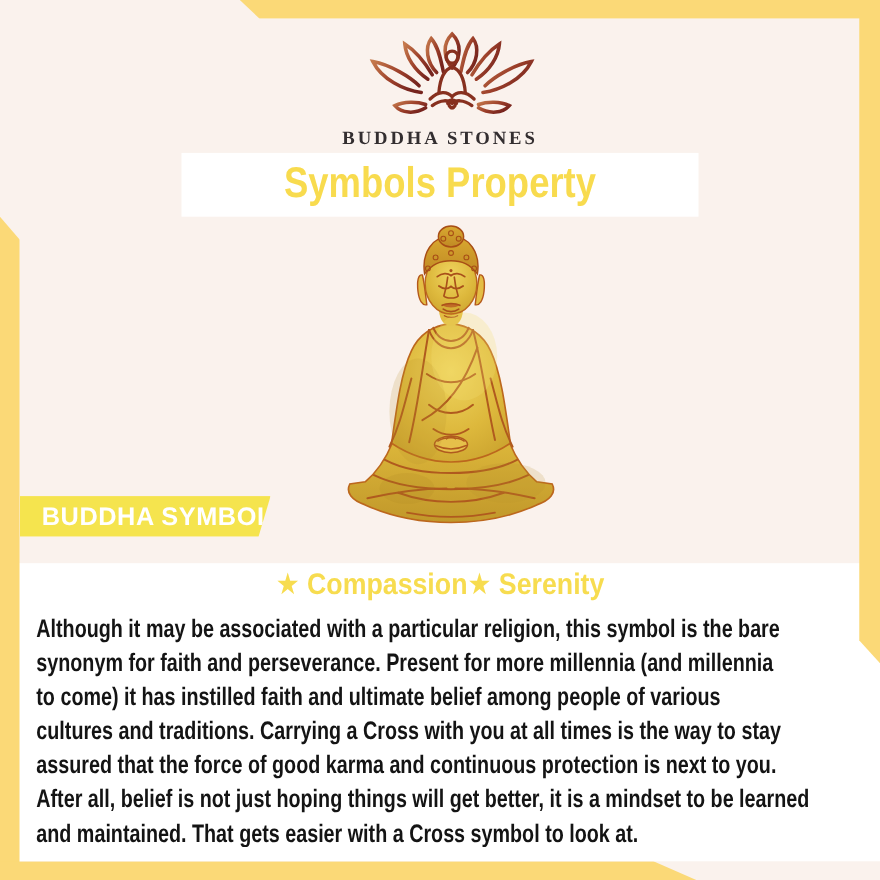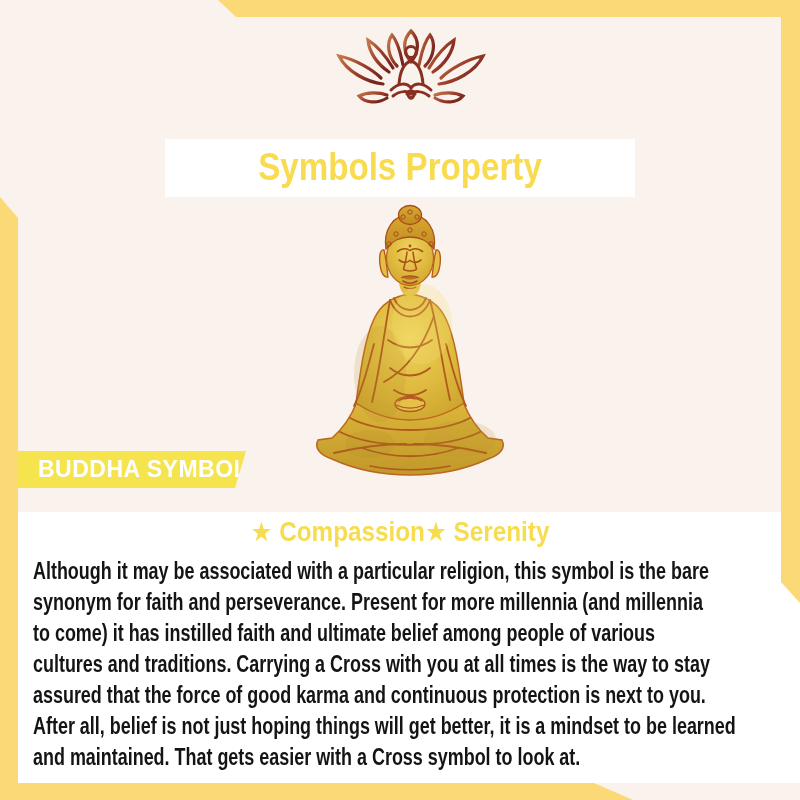--- a/index.html
+++ b/index.html
@@ -108,20 +108,21 @@
     <g fill="none" stroke="#87301F" stroke-width="3" stroke-linecap="round">
       <circle cx="82" cy="24" r="5.5"></circle>
       <path d="M70,56 C71,44 75,35 82,33"></path>
       <path d="M94,56 C93,44 89,35 82,33"></path>
       <path d="M62,62 C70,54 78,55 82,60 C86,55 94,54 102,62"></path>
       <path d="M64,68 C72,62 79,63 82,66 C85,63 92,62 100,68"></path>
       <path d="M78,66 a3.5,3.5 0 1,1 3,4"></path>
       <path d="M86,66 a3.5,3.5 0 1,0 -3,4"></path>
     </g>
   </svg>
+  <div class="brand-name">BUDDHA STONES</div>
 
   <div class="page-title">Symbols Property</div>
 
   <svg class="buddha-art" viewBox="0 0 200 286" xmlns="http://www.w3.org/2000/svg">
     <defs>
       <radialGradient id="goldA" cx="50%" cy="35%" r="80%">
         <stop offset="0%" stop-color="#EFD45E"></stop>
         <stop offset="55%" stop-color="#DDB83C"></stop>
         <stop offset="100%" stop-color="#C79E2B"></stop>
       </radialGradient>

